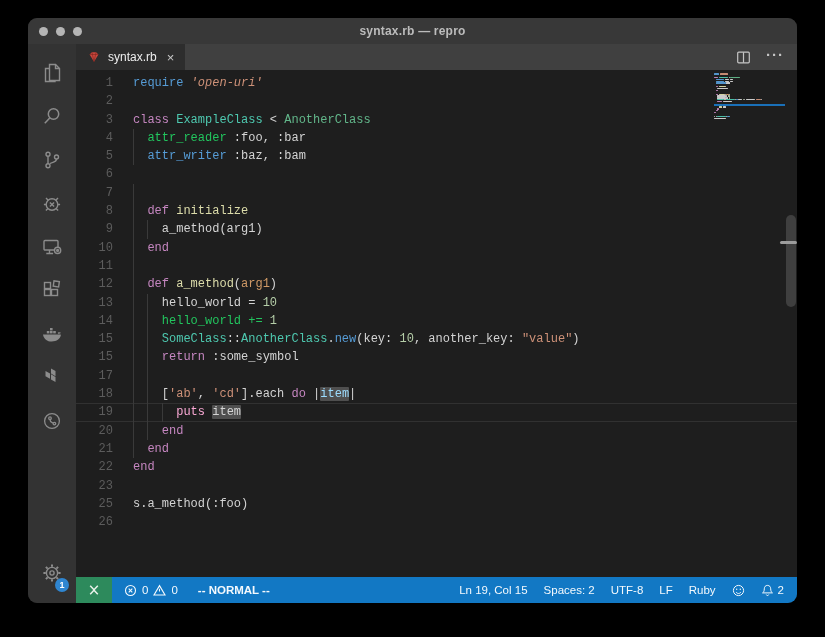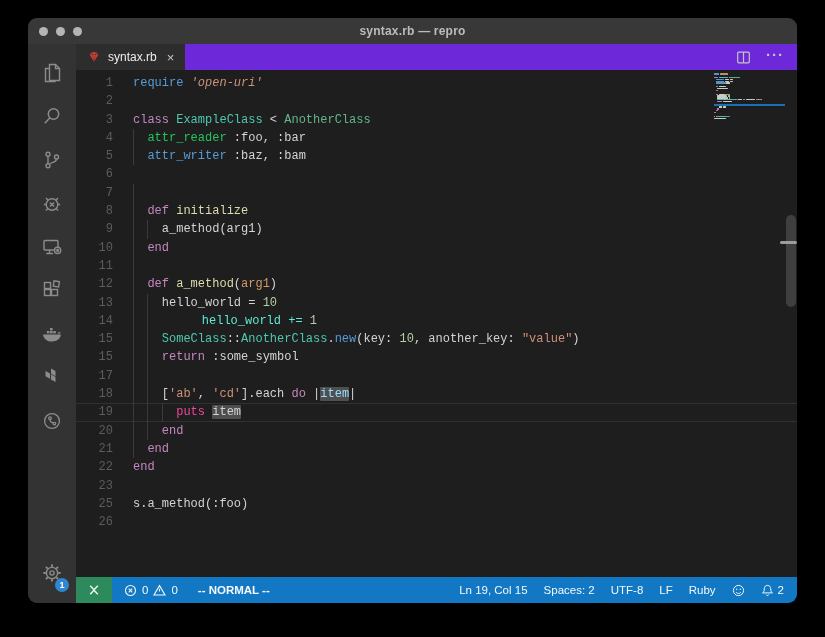--- a/index.html
+++ b/index.html
@@ -18,21 +18,21 @@
   .activitybar { flex:0 0 48px; background:#333333; display:flex; flex-direction:column; align-items:center; padding-top:7px; }
   .ab-item { width:48px; height:43.5px; display:flex; align-items:center; justify-content:center; position:relative; }
   .ab-item svg { display:block; }
   .ab-spacer { flex:1; }
   .ab-bottom { margin-bottom:8px; }
   .badge { position:absolute; right:7px; bottom:3px; width:14px; height:14px; border-radius:50%;
            background:#2f86d1; color:#fff; font-size:9px; font-weight:700;
            display:flex; align-items:center; justify-content:center; }
   .main { flex:1; display:flex; flex-direction:column; min-width:0; }
   
-  .tabbar { flex:0 0 26px; background:#6d28d9; display:flex; align-items:stretch; }
+  .tabbar { flex:0 0 26px; background:#404040; display:flex; align-items:stretch; }
   .tab { background:#2d2d2d; display:flex; align-items:center; gap:7px; padding:0 11px; }
   .tab-label { color:#ededed; font-size:12px; }
   .tab-close { color:#c9c9c9; font-size:13px; line-height:1; margin-left:3px; }
   .tab-actions { margin-left:auto; display:flex; align-items:center; gap:15px; padding-right:13px; }
   .more-glyph { color:#c5c5c5; font-size:15px; font-weight:700; letter-spacing:1px; line-height:0; margin-top:-4px; }
   
   .editor { flex:1; position:relative; background:#1E1E1E; padding-top:4px; overflow:hidden; }
   .code-line { display:flex; height:18.3px; line-height:18.3px;
                font-family:"Liberation Mono","DejaVu Sans Mono",monospace; font-size:12px; }
   .code-line.current { box-shadow:inset 0 1px 0 #313131, inset 0 -1px 0 #313131; }
@@ -226,41 +226,41 @@
               <div class="code-line">
                 <span class="ln">12</span>
                 <span class="ct"><i class="guide" style="left: 0ch;"></i><span style="color: rgb(212, 212, 212);">  </span><span style="color: rgb(197, 134, 192);">def</span><span style="color: rgb(212, 212, 212);"> </span><span style="color: rgb(220, 220, 170);">a_method</span><span style="color: rgb(212, 212, 212);">(</span><span style="color: rgb(209, 154, 102);">arg1</span><span style="color: rgb(212, 212, 212);">)</span></span>
               </div>
               <div class="code-line">
                 <span class="ln">13</span>
                 <span class="ct"><i class="guide" style="left: 0ch;"></i><i class="guide" style="left: 2ch;"></i><span style="color: rgb(212, 212, 212);">    hello_world = </span><span style="color: rgb(181, 206, 168);">10</span></span>
               </div>
               <div class="code-line">
                 <span class="ln">14</span>
-                <span class="ct"><i class="guide" style="left: 0ch;"></i><i class="guide" style="left: 2ch;"></i><span style="color: #5eead4; margin-left: 40px;">    hello_world += </span><span style="color: rgb(181, 206, 168);">1</span></span>
+                <span class="ct"><i class="guide" style="left: 0ch;"></i><i class="guide" style="left: 2ch;"></i><span style="color: #22c55e;">    hello_world += </span><span style="color: rgb(181, 206, 168);">1</span></span>
               </div>
               <div class="code-line">
                 <span class="ln">15</span>
                 <span class="ct"><i class="guide" style="left: 0ch;"></i><i class="guide" style="left: 2ch;"></i><span style="color: rgb(212, 212, 212);">    </span><span style="color: rgb(78, 201, 176);">SomeClass</span><span style="color: rgb(212, 212, 212);">::</span><span style="color: rgb(78, 201, 176);">AnotherClass</span><span style="color: rgb(212, 212, 212);">.</span><span style="color: rgb(86, 156, 214);">new</span><span style="color: rgb(212, 212, 212);">(key: </span><span style="color: rgb(181, 206, 168);">10</span><span style="color: rgb(212, 212, 212);">, another_key: </span><span style="color: rgb(206, 145, 120);">"value"</span><span style="color: rgb(212, 212, 212);">)</span></span>
               </div>
               <div class="code-line">
                 <span class="ln">15</span>
                 <span class="ct"><i class="guide" style="left: 0ch;"></i><i class="guide" style="left: 2ch;"></i><span style="color: rgb(212, 212, 212);">    </span><span style="color: rgb(197, 134, 192);">return</span><span style="color: rgb(212, 212, 212);"> :some_symbol</span></span>
               </div>
               <div class="code-line">
                 <span class="ln">17</span>
                 <span class="ct"><i class="guide" style="left: 0ch;"></i><i class="guide" style="left: 2ch;"></i></span>
               </div>
               <div class="code-line">
                 <span class="ln">18</span>
                 <span class="ct"><i class="guide" style="left: 0ch;"></i><i class="guide" style="left: 2ch;"></i><span style="color: rgb(212, 212, 212);">    [</span><span style="color: rgb(206, 145, 120);">'ab'</span><span style="color: rgb(212, 212, 212);">, </span><span style="color: rgb(206, 145, 120);">'cd'</span><span style="color: rgb(212, 212, 212);">].each </span><span style="color: rgb(197, 134, 192);">do</span><span style="color: rgb(212, 212, 212);"> |</span><span class="hl" style="color: rgb(156, 220, 254);">item</span><span style="color: rgb(212, 212, 212);">|</span></span>
               </div>
               <div class="code-line current">
                 <span class="ln">19</span>
-                <span class="ct"><i class="guide" style="left: 0ch;"></i><i class="guide" style="left: 2ch;"></i><i class="guide" style="left: 4ch;"></i><span style="color: rgb(212, 212, 212);">      </span><span style="color: #ec4899;">puts</span><span style="color: rgb(212, 212, 212);"> </span><span class="hl" style="color: rgb(212, 212, 212);">item</span></span>
+                <span class="ct"><i class="guide" style="left: 0ch;"></i><i class="guide" style="left: 2ch;"></i><i class="guide" style="left: 4ch;"></i><span style="color: rgb(212, 212, 212);">      </span><span style="color: #f9a8d4;">puts</span><span style="color: rgb(212, 212, 212);"> </span><span class="hl" style="color: rgb(212, 212, 212);">item</span></span>
               </div>
               <div class="code-line">
                 <span class="ln">20</span>
                 <span class="ct"><i class="guide" style="left: 0ch;"></i><i class="guide" style="left: 2ch;"></i><span style="color: rgb(212, 212, 212);">    </span><span style="color: rgb(197, 134, 192);">end</span></span>
               </div>
               <div class="code-line">
                 <span class="ln">21</span>
                 <span class="ct"><i class="guide" style="left: 0ch;"></i><span style="color: rgb(212, 212, 212);">  </span><span style="color: rgb(197, 134, 192);">end</span></span>
               </div>
               <div class="code-line">

